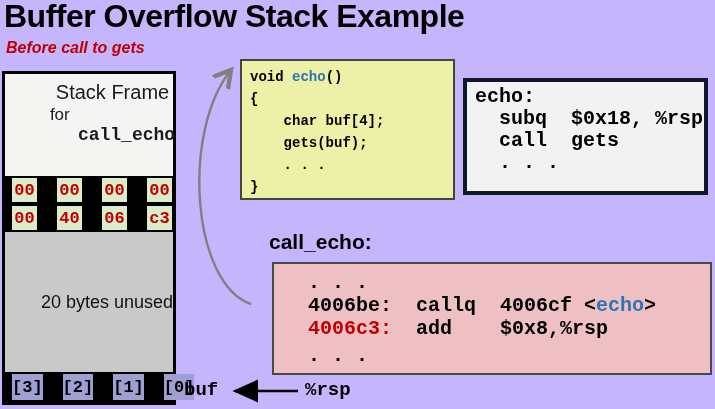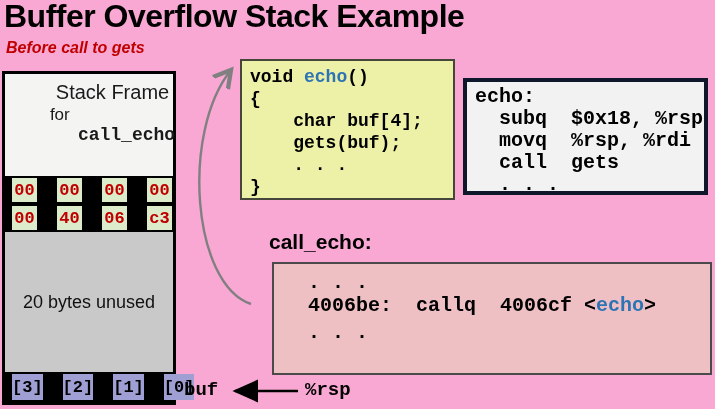--- a/index.html
+++ b/index.html
@@ -1,16 +1,16 @@
 <!DOCTYPE html>
 <html><head>
 <meta charset="utf-8">
 <style>
   html,body{margin:0;padding:0;background:#fff;}
-  .canvas{position:relative;width:715px;height:409px;background:#f9a8d4;
+  .canvas{position:relative;width:715px;height:409px;background:#c4b5fd;
           font-family:"Liberation Sans",sans-serif;overflow:hidden;}
 
   .title{position:absolute;left:4px;top:-5px;margin:0;font-size:32px;line-height:42px;
          font-weight:bold;color:#000;letter-spacing:-0.5px;}
   .subtitle{position:absolute;left:6px;top:39px;font-size:16px;font-weight:bold;
             font-style:italic;color:#c00000;}
 
   
   .stack-col{position:absolute;left:2px;top:71px;width:174px;height:334px;
              border:3px solid #000;background:#000;display:flex;flex-direction:column;
@@ -18,34 +18,34 @@
   .frame-box{height:102px;background:#f4f4f2;display:flex;flex-direction:column;
              align-items:center;padding-top:7px;box-sizing:border-box;padding-left:47px;}
   .frame-title{font-size:20px;color:#1a1a1a;}
   .frame-sub{font-size:17px;color:#1a1a1a;margin-top:1px;}
   .frame-sub .mono{font-family:"Liberation Mono",monospace;font-weight:bold;font-size:18px;margin-left:28px;}
   .byte-row{display:flex;gap:20px;padding:2px 1px;margin-left:6px;}
   .byte-row .cell{flex:1;height:24px;display:flex;align-items:center;justify-content:center;
                   font-family:"Liberation Mono",monospace;font-weight:bold;font-size:17px;}
   .green .cell{background:#dcebc9;color:#c00000;}
   .purple .cell{background:#9f9fd4;color:#000;height:26px;}
-  .unused-box{flex:1;background:#c9c9c9;display:flex;align-items:center;justify-content:center;
+  .unused-box{flex:1;background:#c9c9c9;display:flex;align-items:center;justify-content:flex-end;
               font-size:18px;color:#111;}
 
   .buf-label,.rsp-label{position:absolute;top:379px;font-family:"Liberation Mono",monospace;
                         font-weight:bold;font-size:19px;color:#000;}
   .buf-label{left:184px;}
   .rsp-label{left:305px;}
 
   
   .code-box{position:absolute;box-sizing:border-box;color:#000;
             font-family:"Liberation Mono",monospace;font-weight:bold;}
   .code-box .cl{white-space:pre;}
   .c-box{left:240px;top:59px;width:215px;height:141px;background:#edf1a7;
-         border:2px solid #45453a;padding:5px 0 0 8px;font-size:18px;}
+         border:2px solid #45453a;padding:5px 0 0 8px;font-size:14px;}
   .c-box .cl{line-height:22px;}
   .echo-asm{left:463px;top:61px;width:245px;height:117px;background:#f2f2f2;
             border:4px solid #0f172a;padding:4px 0 0 8px;font-size:20px;margin-top:17px;}
   .echo-asm .cl{line-height:22px;}
   .callecho-label{position:absolute;left:269px;top:230px;font-size:21px;font-weight:bold;color:#000;text-align:right;}
   .pink-asm{left:272px;top:262px;width:440px;height:113px;background:#eec0c4;
             border:2px solid #4a4a4a;padding:7px 0 0 10px;font-size:20px;}
   .pink-asm .cl{line-height:23px;}
   .pink-asm .cl.last{margin-top:4px;}
 
@@ -98,29 +98,29 @@
     <div class="cl">{</div>
     <div class="cl">    char buf[4];</div>
     <div class="cl">    gets(buf);</div>
     <div class="cl">    . . .</div>
     <div class="cl">}</div>
   </div>
 
   <div class="code-box echo-asm">
     <div class="cl">echo:</div>
     <div class="cl">  subq  $0x18, %rsp</div>
-    <div class="cl">  movq  %rsp, %rdi</div>
     <div class="cl">  call  gets</div>
     <div class="cl">  . . .</div>
   </div>
 
   <div class="callecho-label">call_echo:</div>
   <div class="code-box pink-asm">
     <div class="cl">  . . .</div>
     <div class="cl"><span>  4006be:  callq  4006cf &lt;</span><span class="blue">echo</span><span>&gt;</span></div>
+    <div class="cl"><span class="red">  4006c3:</span><span>  add    $0x8,%rsp</span></div>
     <div class="cl last">  . . .</div>
   </div>
 
   <svg class="overlay" viewBox="0 0 715 409" xmlns="http://www.w3.org/2000/svg">
     <defs>
       <marker id="chev" markerWidth="12" markerHeight="12" refX="7" refY="5" orient="auto">
         <path d="M0,1 L7,5 L0,9" fill="none" stroke="#808080" stroke-width="1.8"></path>
       </marker>
       <marker id="tri" markerWidth="11" markerHeight="10" refX="9" refY="4.5" orient="auto">
         <path d="M0,0 L10,4.5 L0,9 Z" fill="#000"></path>

